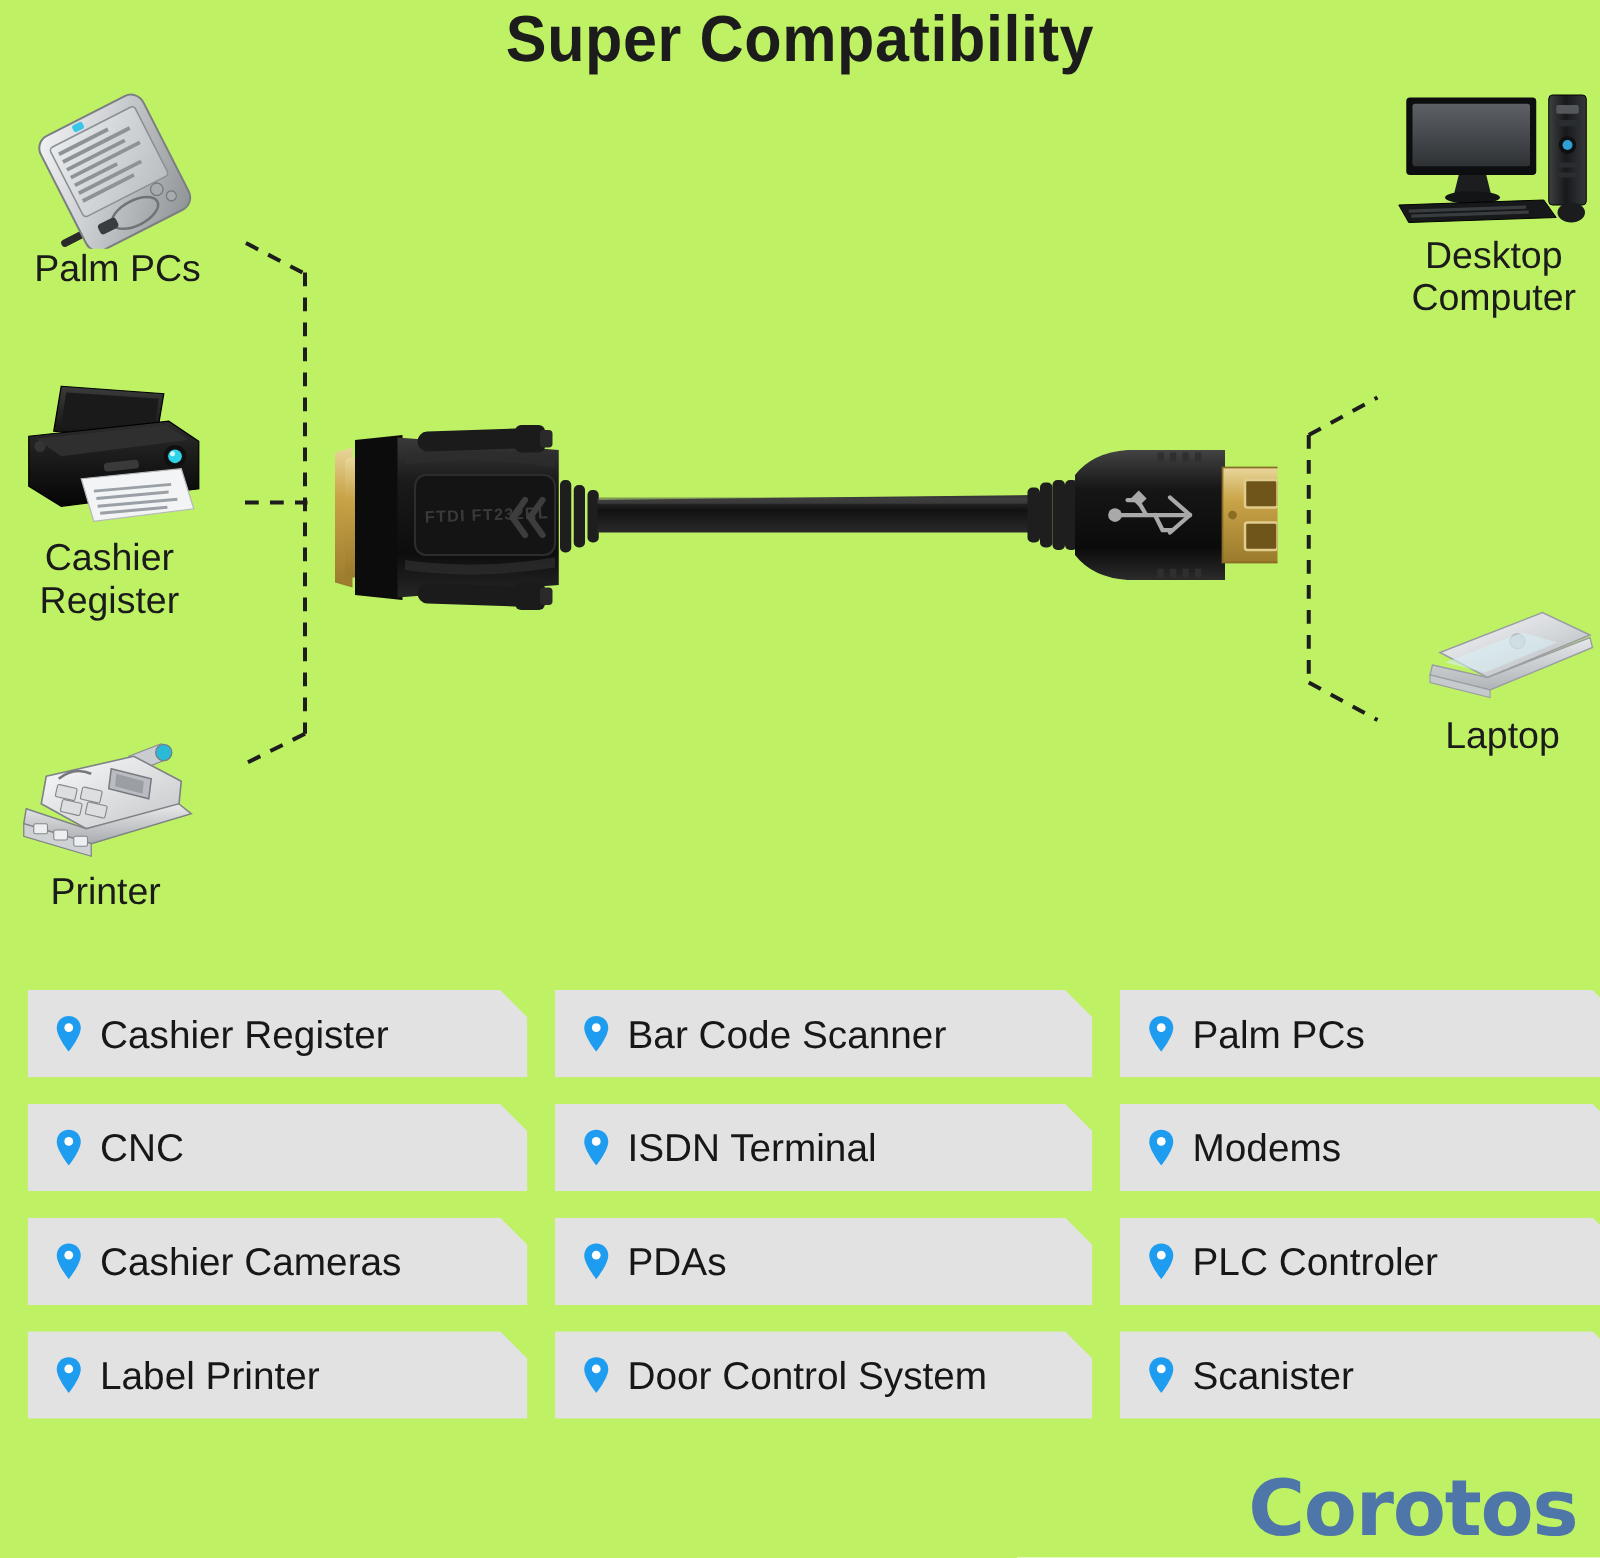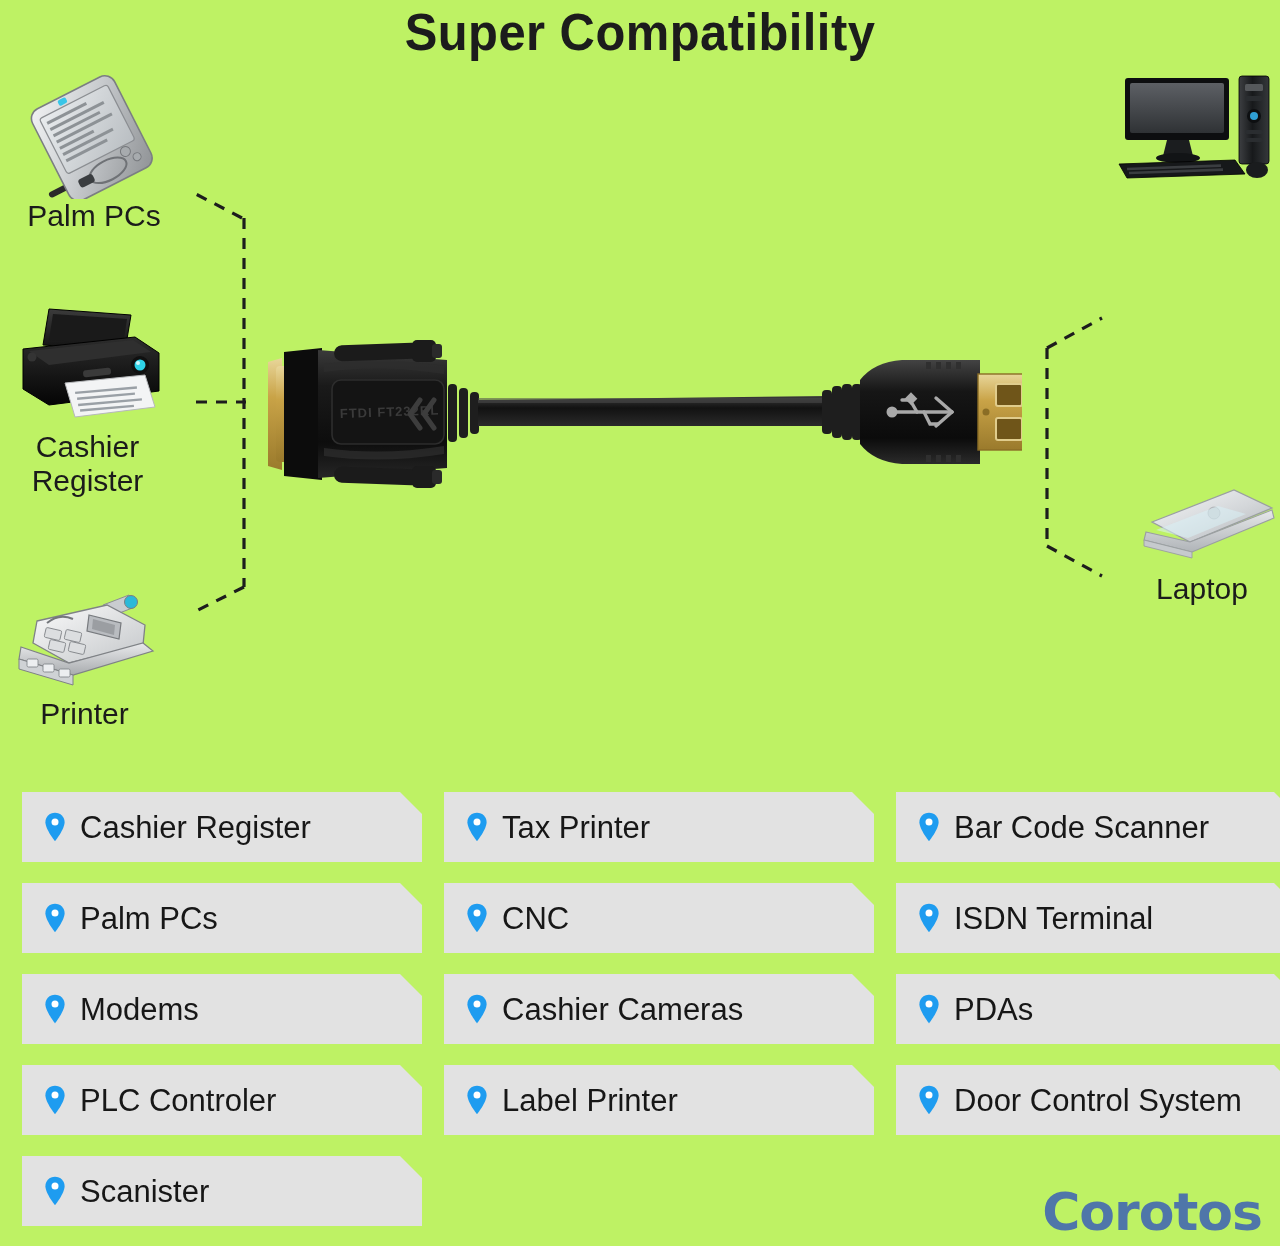--- a/index.html
+++ b/index.html
@@ -94,21 +94,21 @@
     white-space: nowrap;
   }
 
   
   .watermark {
     position: absolute;
     right: 18px;
     bottom: 8px;
     font-family: "DejaVu Sans", sans-serif;
     font-weight: bold;
-    font-size: 52px;
+    font-size: 62px;
     letter-spacing: -1px;
     color: #4a70ad;
     opacity: 0.95;
     pointer-events: none;
     line-height: 1;
   }
 </style>
 </head>
 <body>
 
@@ -397,20 +397,22 @@
         <rect x="128" y="8" width="30" height="88" rx="3" fill="url(#tower)" stroke="#000" stroke-width="0.8"></rect>
         <rect x="134" y="16" width="18" height="7" rx="1.5" fill="#55585b"></rect>
         <rect x="134" y="28" width="18" height="5" rx="1.5" fill="#2a2d30"></rect>
         <circle cx="143" cy="48" r="7" fill="#0d0f11"></circle>
         <circle cx="143" cy="48" r="4" fill="#2f9fd4"></circle>
         <rect x="134" y="62" width="18" height="4" rx="1.5" fill="#2a2d30"></rect>
         <rect x="134" y="70" width="18" height="4" rx="1.5" fill="#2a2d30"></rect>
 
         <ellipse cx="146" cy="102" rx="11" ry="8" fill="#1a1c1e"></ellipse>
       </svg>
+      <div class="node-label">Desktop
+Computer</div>
     </div>
 
     <div class="node" style="left:1122px; top:420px; width:160px;">
       <svg class="node-art" width="152" height="92" viewBox="0 0 152 92">
         <defs>
           <linearGradient id="lidG" x1="0" y1="0" x2="1" y2="1">
             <stop offset="0%" stop-color="#f7f8f9"></stop>
             <stop offset="55%" stop-color="#d3d6d9"></stop>
             <stop offset="100%" stop-color="#aeb2b6"></stop>
           </linearGradient>
@@ -442,27 +444,20 @@
           <path d="M11 0.8C5.4 0.8 1.4 5 1.4 10.3c0 7 9.6 19 9.6 19s9.6-12 9.6-19C20.6 5 16.6 0.8 11 0.8z" fill="#1e9cf0"></path>
           <circle cx="11" cy="10.1" r="3.5" fill="#ffffff"></circle>
         </svg>
       <span class="ftext">Cashier Register</span>
     </div>
     <div class="feature">
       <svg class="pin" viewBox="0 0 22 30">
           <path d="M11 0.8C5.4 0.8 1.4 5 1.4 10.3c0 7 9.6 19 9.6 19s9.6-12 9.6-19C20.6 5 16.6 0.8 11 0.8z" fill="#1e9cf0"></path>
           <circle cx="11" cy="10.1" r="3.5" fill="#ffffff"></circle>
         </svg>
-      <span class="ftext">Tax Printer</span>
-    </div>
-    <div class="feature">
-      <svg class="pin" viewBox="0 0 22 30">
-          <path d="M11 0.8C5.4 0.8 1.4 5 1.4 10.3c0 7 9.6 19 9.6 19s9.6-12 9.6-19C20.6 5 16.6 0.8 11 0.8z" fill="#1e9cf0"></path>
-          <circle cx="11" cy="10.1" r="3.5" fill="#ffffff"></circle>
-        </svg>
       <span class="ftext">Bar Code Scanner</span>
     </div>
 
     <div class="feature">
       <svg class="pin" viewBox="0 0 22 30">
           <path d="M11 0.8C5.4 0.8 1.4 5 1.4 10.3c0 7 9.6 19 9.6 19s9.6-12 9.6-19C20.6 5 16.6 0.8 11 0.8z" fill="#1e9cf0"></path>
           <circle cx="11" cy="10.1" r="3.5" fill="#ffffff"></circle>
         </svg>
       <span class="ftext">Palm PCs</span>
     </div>

